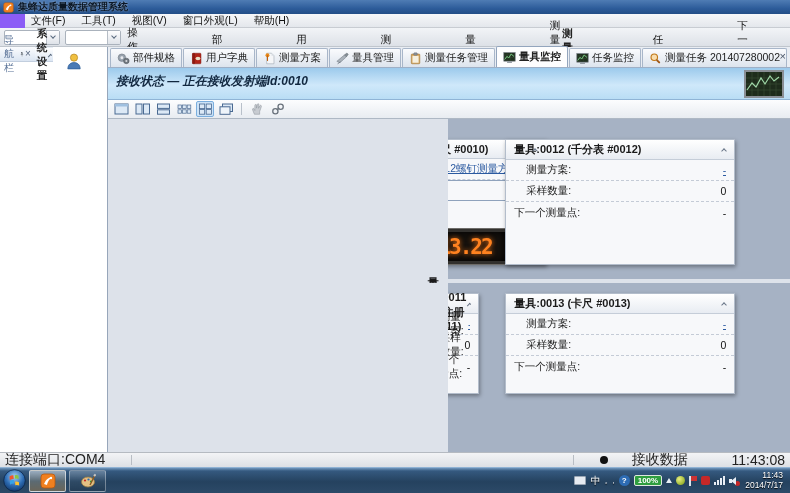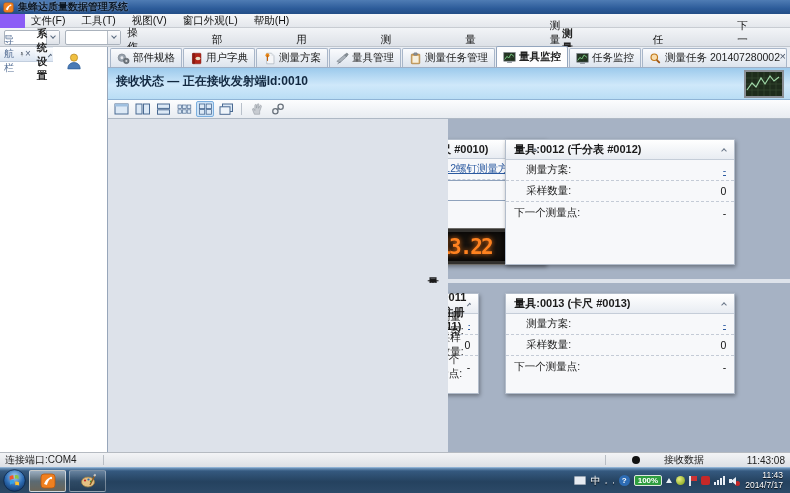--- a/index.html
+++ b/index.html
@@ -46,21 +46,21 @@
   
   .tabstrip { height:21px; background:#e9edf3; display:flex; align-items:flex-end; padding:2px 2px 0 2px; flex:0 0 auto; border-bottom:1px solid #9fb0c6; position:relative; }
   .tab { display:flex; align-items:center; gap:3px; height:19px; padding:0 6px; margin-right:1px; font-size:10.5px; white-space:nowrap; background:linear-gradient(180deg,#fafbfd,#dde4ed); border:1px solid #a8b6c9; border-bottom:none; border-radius:2px 2px 0 0; cursor:pointer; color:#222; }
   .tab.active { background:#fdfdfe; height:21px; font-weight:bold; border-color:#93a5bd; position:relative; z-index:2; }
   .icon13 { width:13px; height:13px; flex:0 0 auto; }
   .tab-close { position:absolute; right:4px; top:3px; font-size:11px; color:#4a5568; cursor:pointer; }
 
   
   .panel { flex:1; display:flex; flex-direction:column; min-height:0; }
   .blue-head { height:32px; background:linear-gradient(180deg,#9ccaec,#cfe8fa 55%,#b9ddf5); position:relative; flex:0 0 auto; border-bottom:1px solid #8fb4d6; }
-  .blue-head .stxt { position:absolute; left:8px; top:5px; font-size:12px; font-weight:bold; color:#11273f; }
+  .blue-head .stxt { position:absolute; left:8px; top:5px; font-size:12px; font-weight:bold; font-style:italic; color:#11273f; }
   .blue-head .thumb { position:absolute; right:6px; top:2px; width:40px; height:28px; border:2px solid #8a8f96; background:#22301f; }
 
   
   .tools { height:19px; background:linear-gradient(180deg,#fcfdfe,#e8ecf1); border-bottom:1px solid #aeb8c4; display:flex; align-items:center; gap:3px; padding:0 4px; flex:0 0 auto; }
   .tbtn { width:18px; height:16px; display:flex; align-items:center; justify-content:center; border-radius:2px; cursor:pointer; }
   .tbtn.sel { background:#cde3f7; border:1px solid #7aaede; }
   .tsep { width:1px; height:12px; background:#b8c0ca; margin:0 3px; }
 
   
   .cards { flex:1; min-height:0; background:#a6b2c4; display:grid; grid-template-columns:1fr 3px 1fr; grid-template-rows:160px 4px 1fr; }
@@ -80,21 +80,21 @@
   .lbl.ind { margin-left:12px; }
   a.val-link { color:#2b5aa0; text-decoration:underline; cursor:pointer; white-space:nowrap; overflow:hidden; text-overflow:ellipsis; max-width:150px; }
   .val { color:#111; }
 
   
   .led { width:118px; height:36px; margin:8px auto 0; background:#15110d; border:3px solid #32302d; outline:1px solid #6e6c69; border-radius:2px; display:flex; align-items:center; justify-content:center; box-shadow:inset 0 0 8px #000; font-family:"DejaVu Sans Mono",monospace; font-weight:bold; font-size:21px; letter-spacing:-2px; }
   .led .ghost { color:#3c1c0c; }
   .led .lit { color:#ff8220; text-shadow:0 0 5px rgba(255,120,20,.9); }
 
   
-  .statusbar { height:15px; background:linear-gradient(180deg,#f3f4f6,#dde0e5); border-top:1px solid #b5bac1; display:flex; align-items:center; padding:0 5px; font-size:10px; color:#222; flex:0 0 auto;gap:20px; }
+  .statusbar { height:15px; background:linear-gradient(180deg,#f3f4f6,#dde0e5); border-top:1px solid #b5bac1; display:flex; align-items:center; padding:0 5px; font-size:14px; color:#222; flex:0 0 auto;gap:20px; }
   .statusbar .sdiv { width:1px; height:10px; background:#b8bdc4; margin:0 6px; }
   .statusbar .sp { flex:1; }
   .sdot { width:8px; height:8px; border-radius:50%; background:#111; margin-right:4px; }
 
   
   .taskbar { height:26px; flex:0 0 auto; background:linear-gradient(180deg,#7097bd 0%,#35597f 12%,#25425f 55%,#2c4a68 100%); border-top:1px solid #8fb2d4; display:flex; align-items:center; padding:0 3px; gap:3px; }
   .orb { width:23px; height:23px; cursor:pointer; }
   .task-btn { width:37px; height:22px; border-radius:2px; border:1px solid rgba(255,255,255,.35); background:linear-gradient(180deg,rgba(255,255,255,.25),rgba(255,255,255,.05) 50%,rgba(0,0,0,.15)); display:flex; align-items:center; justify-content:center; cursor:pointer; }
   .task-btn.active { background:linear-gradient(180deg,rgba(255,255,255,.5),rgba(255,230,180,.25) 50%,rgba(255,170,60,.3)); border-color:rgba(255,255,255,.6); }
   .icon16 { width:16px; height:16px; }

